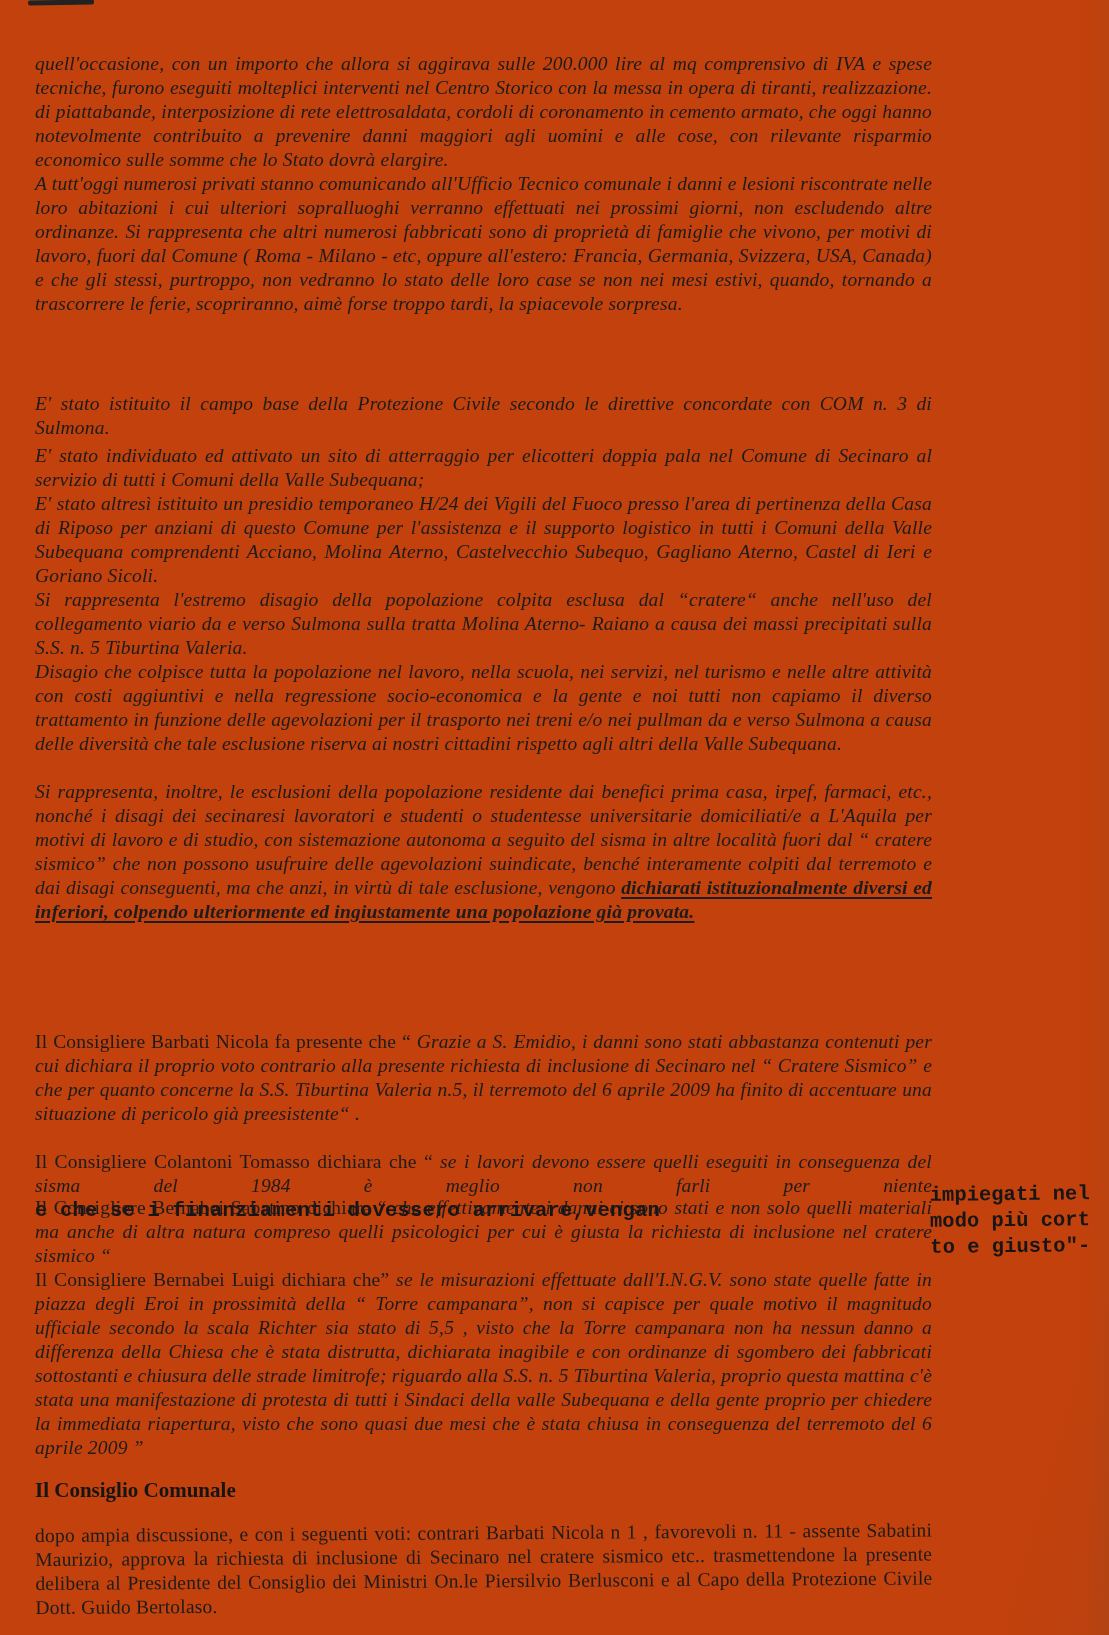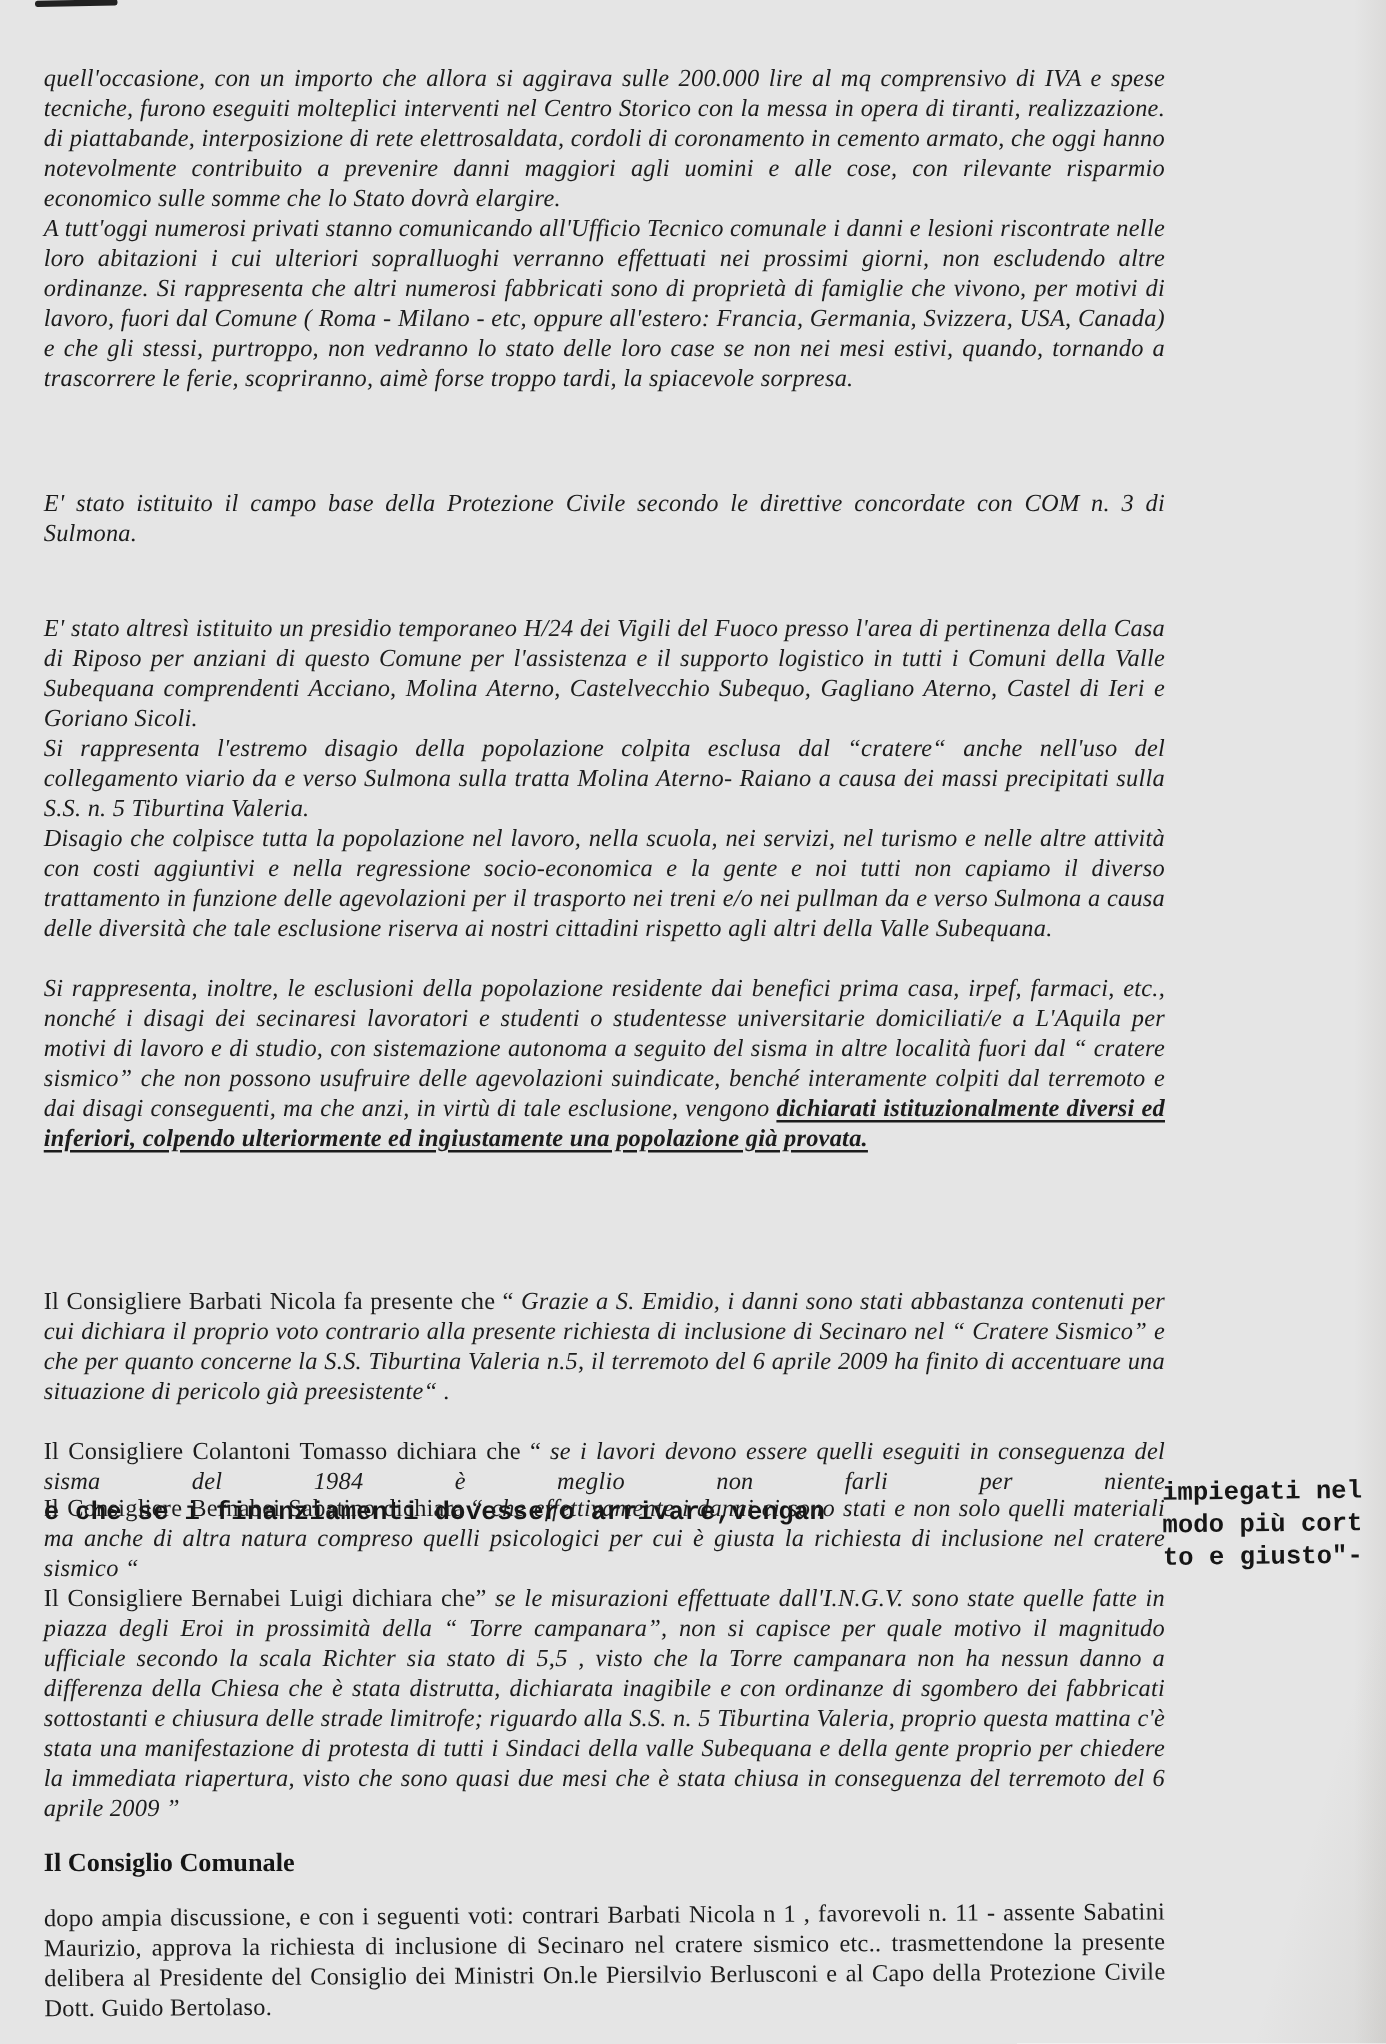--- a/index.html
+++ b/index.html
@@ -1,20 +1,20 @@
 <!DOCTYPE html>
 <html lang="it"><head>
 <meta charset="utf-8">
 <style>
   html, body { margin: 0; padding: 0; background: #ffffff; }
   .page {
     position: relative;
     width: 1109px;
     height: 1635px;
-    background: #e5e5e5;
+    background: #c2410c;
     overflow: hidden;
     font-family: "Liberation Serif", serif;
     color: #1c1c1c;
   }
   
   .para {
     position: absolute;
     left: 35px;
     width: 897px;
     margin: 0;
@@ -88,20 +88,21 @@
 
 <div class="page">
 
   <div class="scan-tick"></div>
   <div class="scan-right-band"></div>
   <div class="scan-corner-shade"></div>
 
   <p class="para" style="top:52px">quell'occasione, con un importo che allora si aggirava sulle 200.000 lire al mq comprensivo di IVA e spese tecniche, furono eseguiti molteplici interventi nel Centro Storico con la messa in opera di tiranti, realizzazione. di piattabande, interposizione di rete elettrosaldata, cordoli di coronamento in cemento armato, che oggi hanno notevolmente contribuito a prevenire danni maggiori agli uomini e alle cose, con rilevante risparmio economico sulle somme che lo Stato dovrà elargire.</p>
   <p class="para" style="top:172px">A tutt'oggi numerosi privati stanno comunicando all'Ufficio Tecnico comunale i danni e lesioni riscontrate nelle loro abitazioni i cui ulteriori sopralluoghi verranno effettuati nei prossimi giorni, non escludendo altre ordinanze. Si rappresenta che altri numerosi fabbricati sono di proprietà di famiglie che vivono, per motivi di lavoro, fuori dal Comune ( Roma - Milano - etc, oppure all'estero: Francia, Germania, Svizzera, USA, Canada) e che gli stessi, purtroppo, non vedranno lo stato delle loro case se non nei mesi estivi, quando, tornando a trascorrere le ferie, scopriranno, aimè forse troppo tardi, la spiacevole sorpresa.</p>
   <p class="para" style="top:392px">E' stato istituito il campo base della Protezione Civile secondo le direttive concordate con COM n. 3 di Sulmona.</p>
+  <p class="para" style="top:444px">E' stato individuato ed attivato un sito di atterraggio per elicotteri doppia pala nel Comune di Secinaro al servizio di tutti i Comuni della Valle Subequana;</p>
   <p class="para" style="top:492px">E' stato altresì istituito un presidio temporaneo H/24 dei Vigili del Fuoco presso l'area di pertinenza della Casa di Riposo per anziani di questo Comune per l'assistenza e il supporto logistico in tutti i Comuni della Valle Subequana comprendenti Acciano, Molina Aterno, Castelvecchio Subequo, Gagliano Aterno, Castel di Ieri e Goriano Sicoli.</p>
   <p class="para" style="top:588px">Si rappresenta l'estremo disagio della popolazione colpita esclusa dal “cratere“ anche nell'uso del collegamento viario da e verso Sulmona sulla tratta Molina Aterno- Raiano a causa dei massi precipitati sulla S.S. n. 5 Tiburtina Valeria.</p>
   <p class="para" style="top:660px">Disagio che colpisce tutta la popolazione nel lavoro, nella scuola, nei servizi, nel turismo e nelle altre attività con costi aggiuntivi e nella regressione socio-economica e la gente e noi tutti non capiamo il diverso trattamento in funzione delle agevolazioni per il trasporto nei treni e/o nei pullman da e verso Sulmona a causa delle diversità che tale esclusione riserva ai nostri cittadini rispetto agli altri della Valle Subequana.</p>
 
   <p class="para" style="top:780px"><span>Si rappresenta, inoltre, le esclusioni della popolazione residente dai benefici prima casa, irpef, farmaci, etc., nonché i disagi dei secinaresi lavoratori e studenti o studentesse universitarie domiciliati/e a L'Aquila per motivi di lavoro e di studio, con sistemazione autonoma a seguito del sisma in altre località fuori dal “ cratere sismico” che non possono usufruire delle agevolazioni suindicate, benché interamente colpiti dal terremoto e dai disagi conseguenti, ma che anzi, in virtù di tale esclusione, vengono </span><span class="bold-underline">dichiarati istituzionalmente diversi ed inferiori, colpendo ulteriormente ed ingiustamente una popolazione già provata.</span></p>
 
 
   <p class="para" style="top:1030px"><span class="roman">Il Consigliere Barbati Nicola fa presente che “ </span><span>Grazie a S. Emidio, i danni sono stati abbastanza contenuti per cui dichiara il proprio voto contrario alla presente richiesta di inclusione di Secinaro nel “ Cratere Sismico” e che per quanto concerne la S.S. Tiburtina Valeria n.5, il terremoto del 6 aprile 2009 ha finito di accentuare una situazione di pericolo già preesistente“ .</span></p>
 
   <p class="para" style="top:1150px"><span class="roman">Il Consigliere Colantoni Tomasso dichiara che “ </span><span>se i lavori devono essere quelli eseguiti in conseguenza del sisma del 1984 è meglio non farli per niente </span><span class="mono">e che se i finanziamenti dovessero arrivare,vengan</span></p>

